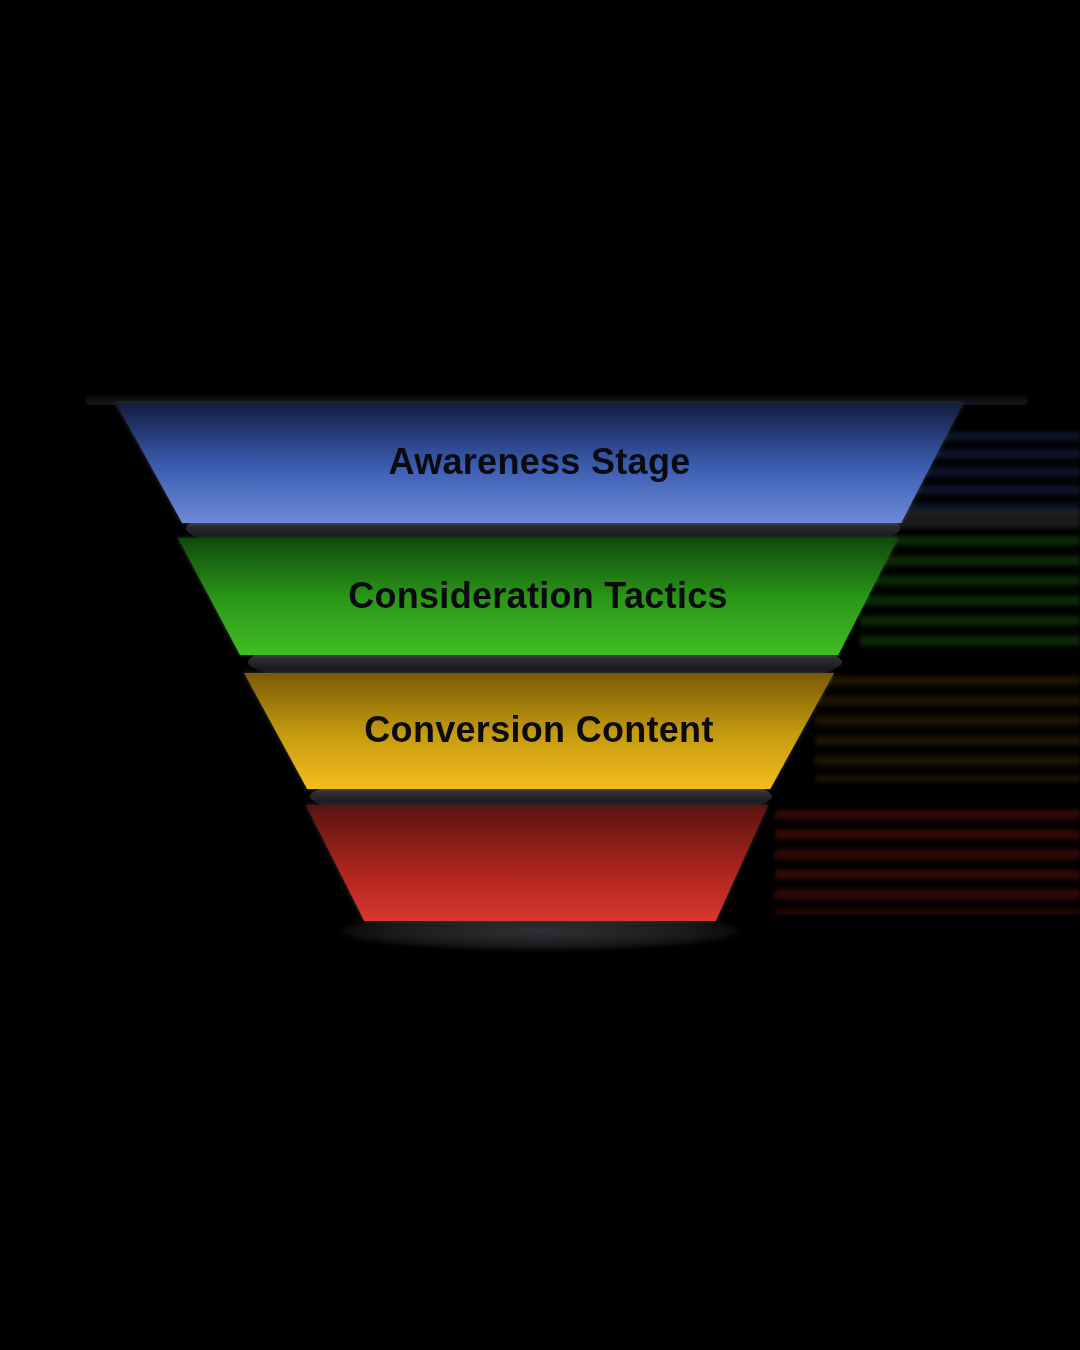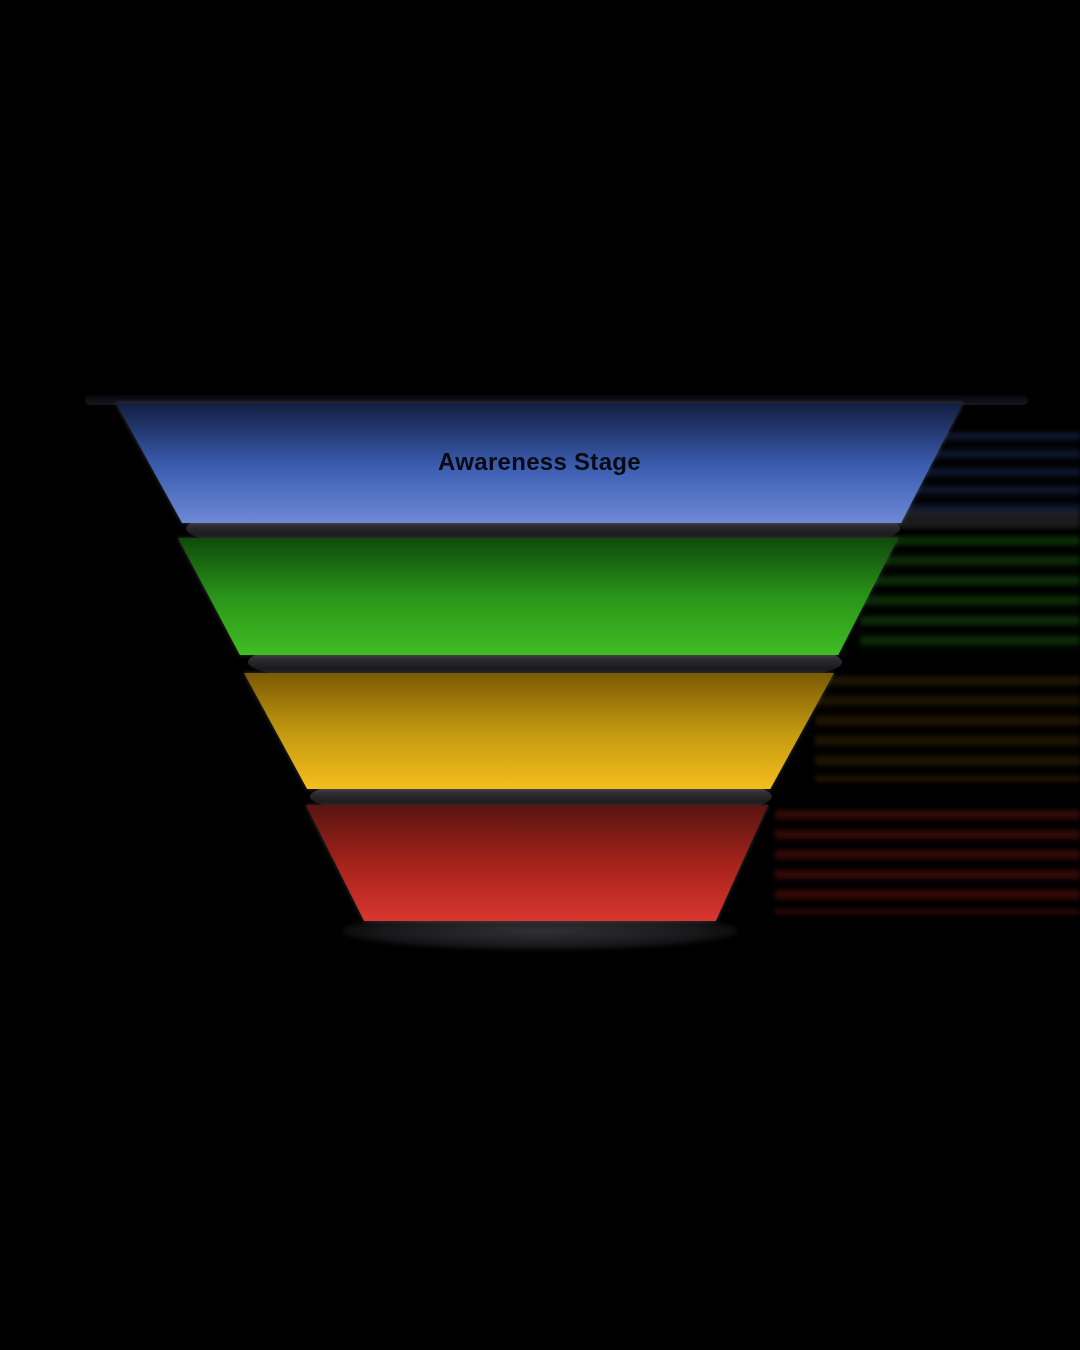--- a/index.html
+++ b/index.html
@@ -34,21 +34,21 @@
   #seg-conversion .seg-shape    { clip-path: polygon(0% 0%, 100% 0%, 89.2% 100%, 10.7% 100%); }
   #seg-retention      { left:306px; top:805px; width:462px; height:116px; }
   #seg-retention .seg-shape     { clip-path: polygon(0% 0%, 100% 0%, 88.7% 100%, 12.6% 100%); }
 
   .seg-label {
     position: absolute;
     left: 0; right: 0;
     top: 50%;
     transform: translateY(-52%);
     text-align: center;
-    font-size: 24px;
+    font-size: 36px;
     font-weight: 700;
     letter-spacing: 0.3px;
     color: var(--label-color, #0a0a10);
     z-index: 3;
     white-space: nowrap;
   }
 
   
   .band {
     position: absolute;
@@ -100,23 +100,25 @@
   <div class="smear" id="smear-conversion"></div>
   <div class="smear" id="smear-retention"></div>
 
   <div class="seg" id="seg-awareness">
     <div class="seg-shape" style="background: linear-gradient(rgb(19, 29, 64) 0%, rgb(58, 92, 176) 52%, rgb(110, 137, 214) 100%);"></div>
     <div class="seg-label">Awareness Stage</div>
   </div>
 
   <div class="seg" id="seg-consideration">
     <div class="seg-shape" style="background: linear-gradient(rgb(15, 74, 12) 0%, rgb(43, 151, 25) 52%, rgb(65, 189, 36) 100%);"></div>
+    <div class="seg-label">Consideration Tactics</div>
   </div>
 
   <div class="seg" id="seg-conversion">
     <div class="seg-shape" style="background: linear-gradient(rgb(122, 90, 4) 0%, rgb(196, 154, 16) 52%, rgb(244, 190, 28) 100%);"></div>
+    <div class="seg-label">Conversion Content</div>
   </div>
 
   <div class="seg" id="seg-retention">
     <div class="seg-shape" style="background: linear-gradient(rgb(89, 20, 17) 0%, rgb(166, 35, 27) 52%, rgb(217, 55, 47) 100%);"></div>
   </div>
 
 </div>
 
 </body></html>

